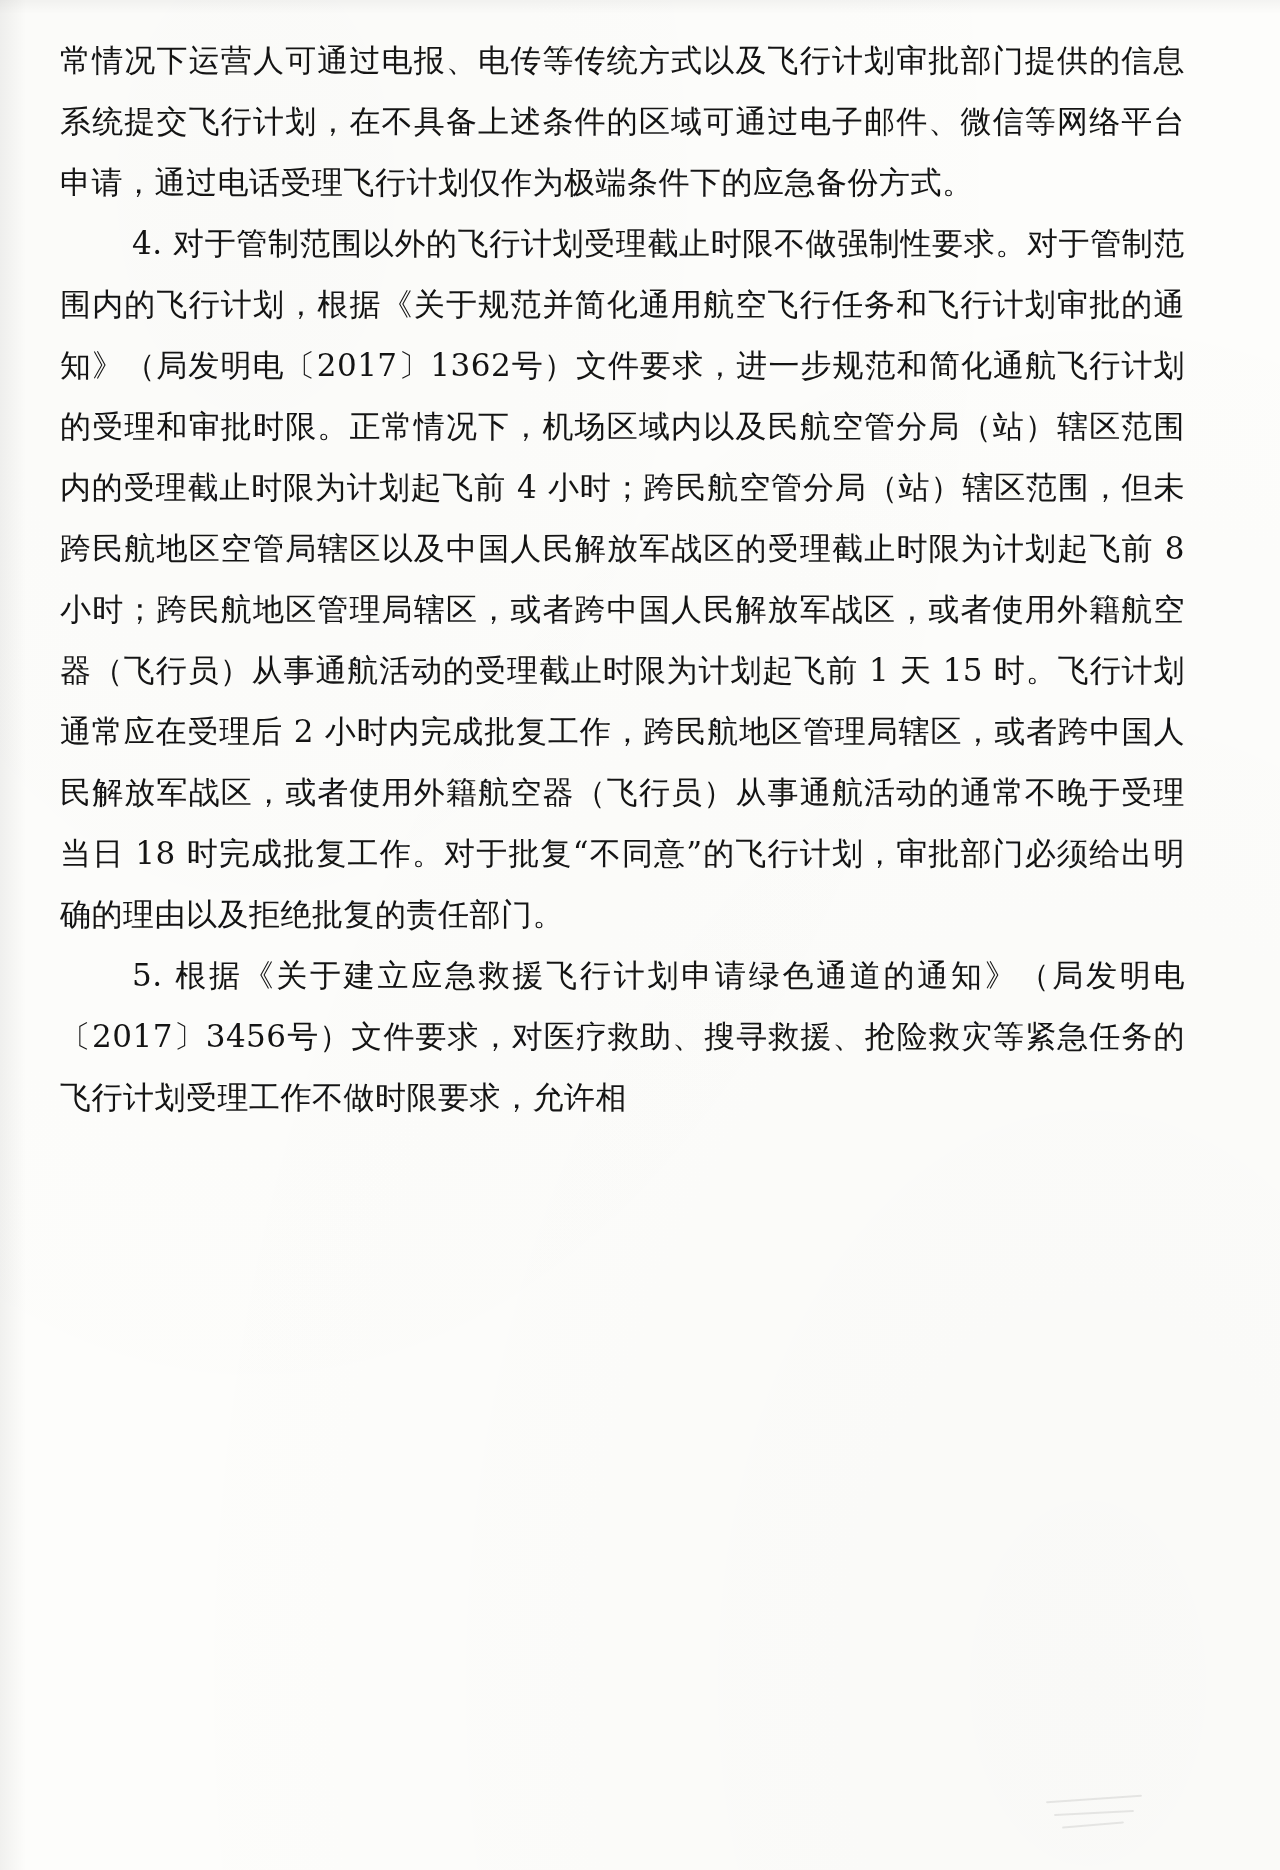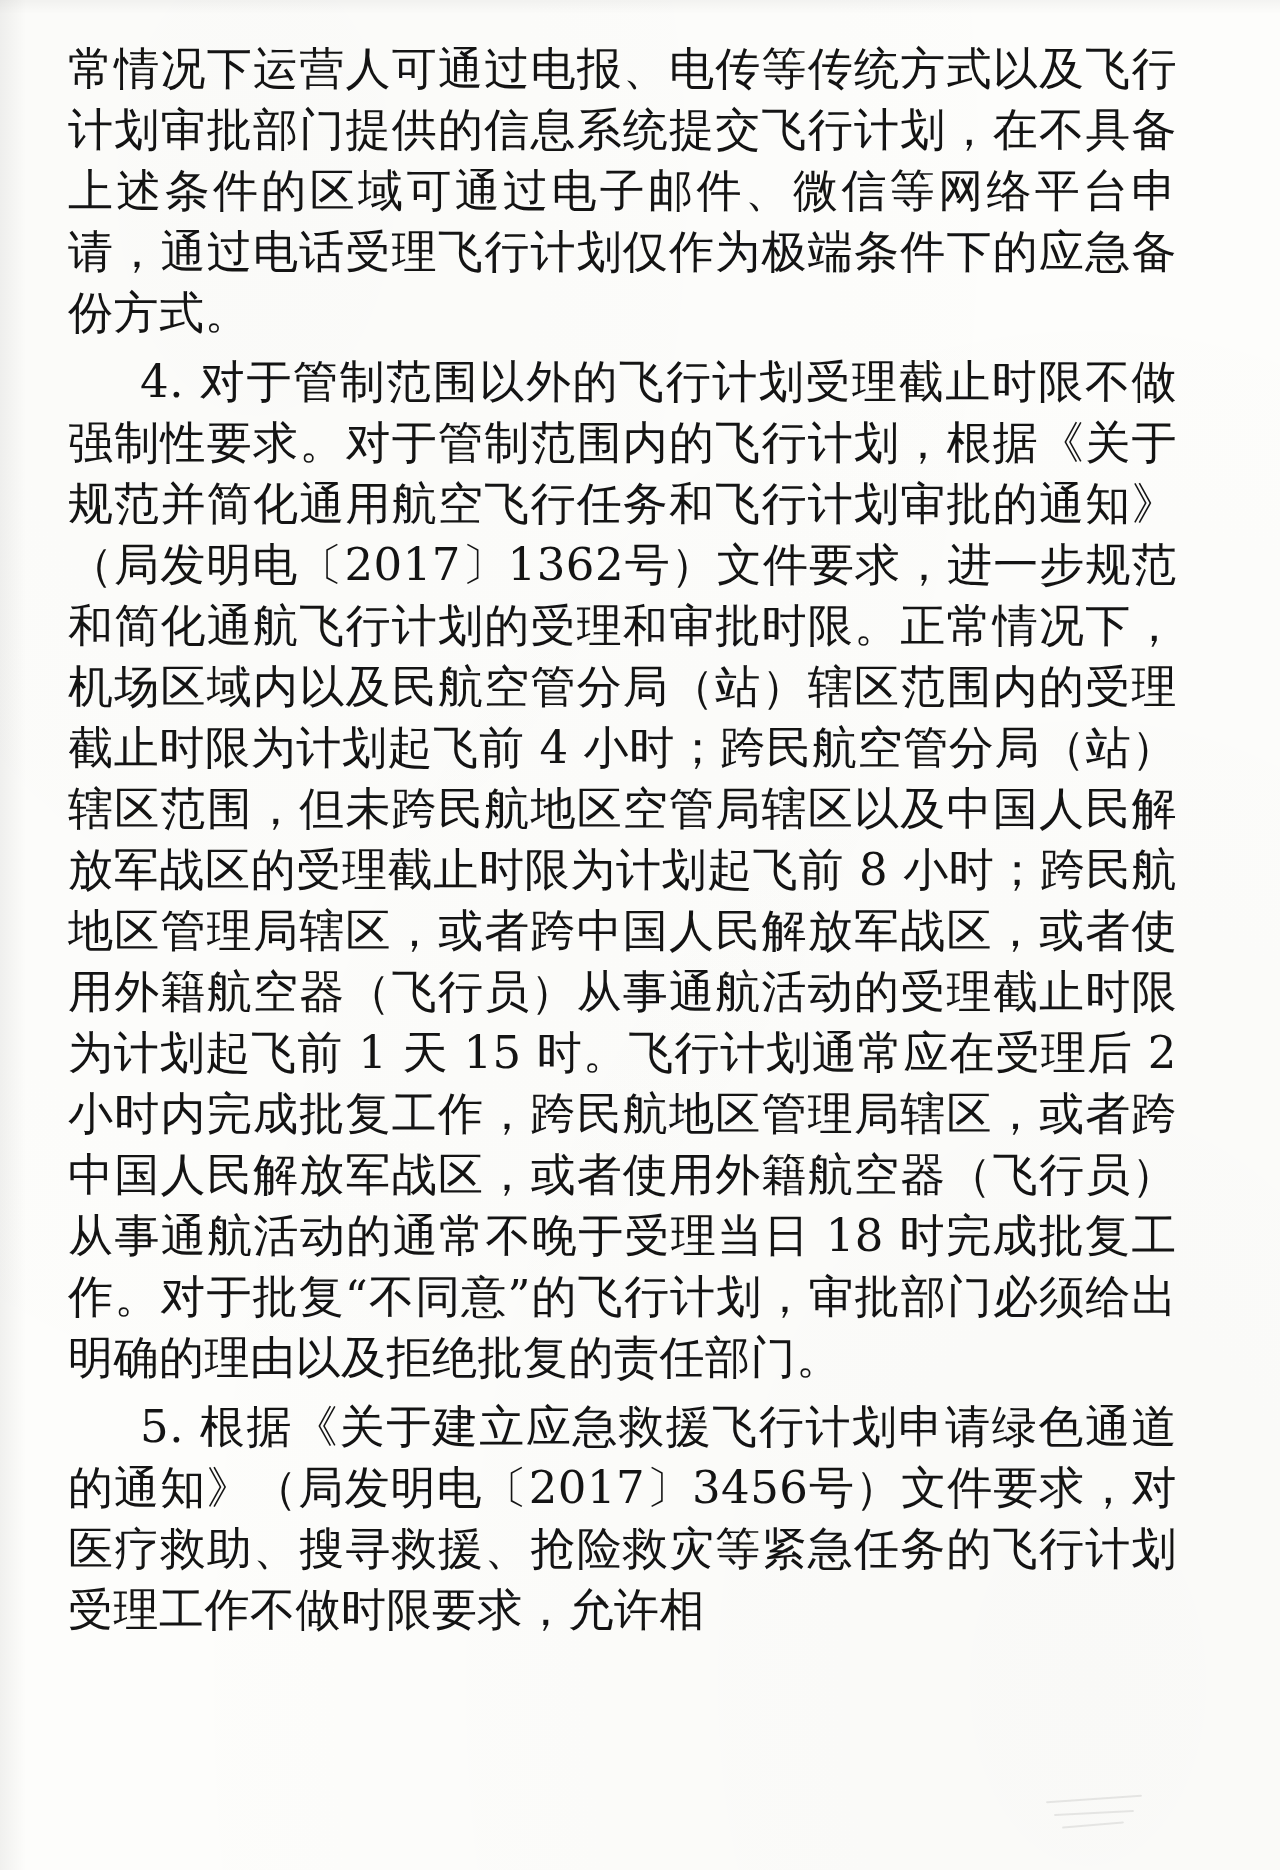--- a/index.html
+++ b/index.html
@@ -29,27 +29,27 @@
     background:
       radial-gradient(ellipse at 20% 10%, rgba(0,0,0,0.012), rgba(0,0,0,0) 60%),
       radial-gradient(ellipse at 85% 90%, rgba(0,0,0,0.015), rgba(0,0,0,0) 65%);
     pointer-events: none;
   }
   .doc-body {
     position: relative;
     z-index: 2;
   }
   .para {
-    font-size: 45px;
+    font-size: 31px;
     line-height: 61px;
     color: #141414;
     text-align: justify;
     text-justify: inter-ideograph;
     letter-spacing: 0.5px;
-    margin: 8px;
+    margin: 0;
     font-family: "DejaVu Serif", "Liberation Serif", serif;
     -webkit-font-smoothing: antialiased;
   }
   .para + .para {
     margin-top: 0px;
   }
   .indent {
     text-indent: 72px;
   }
   

